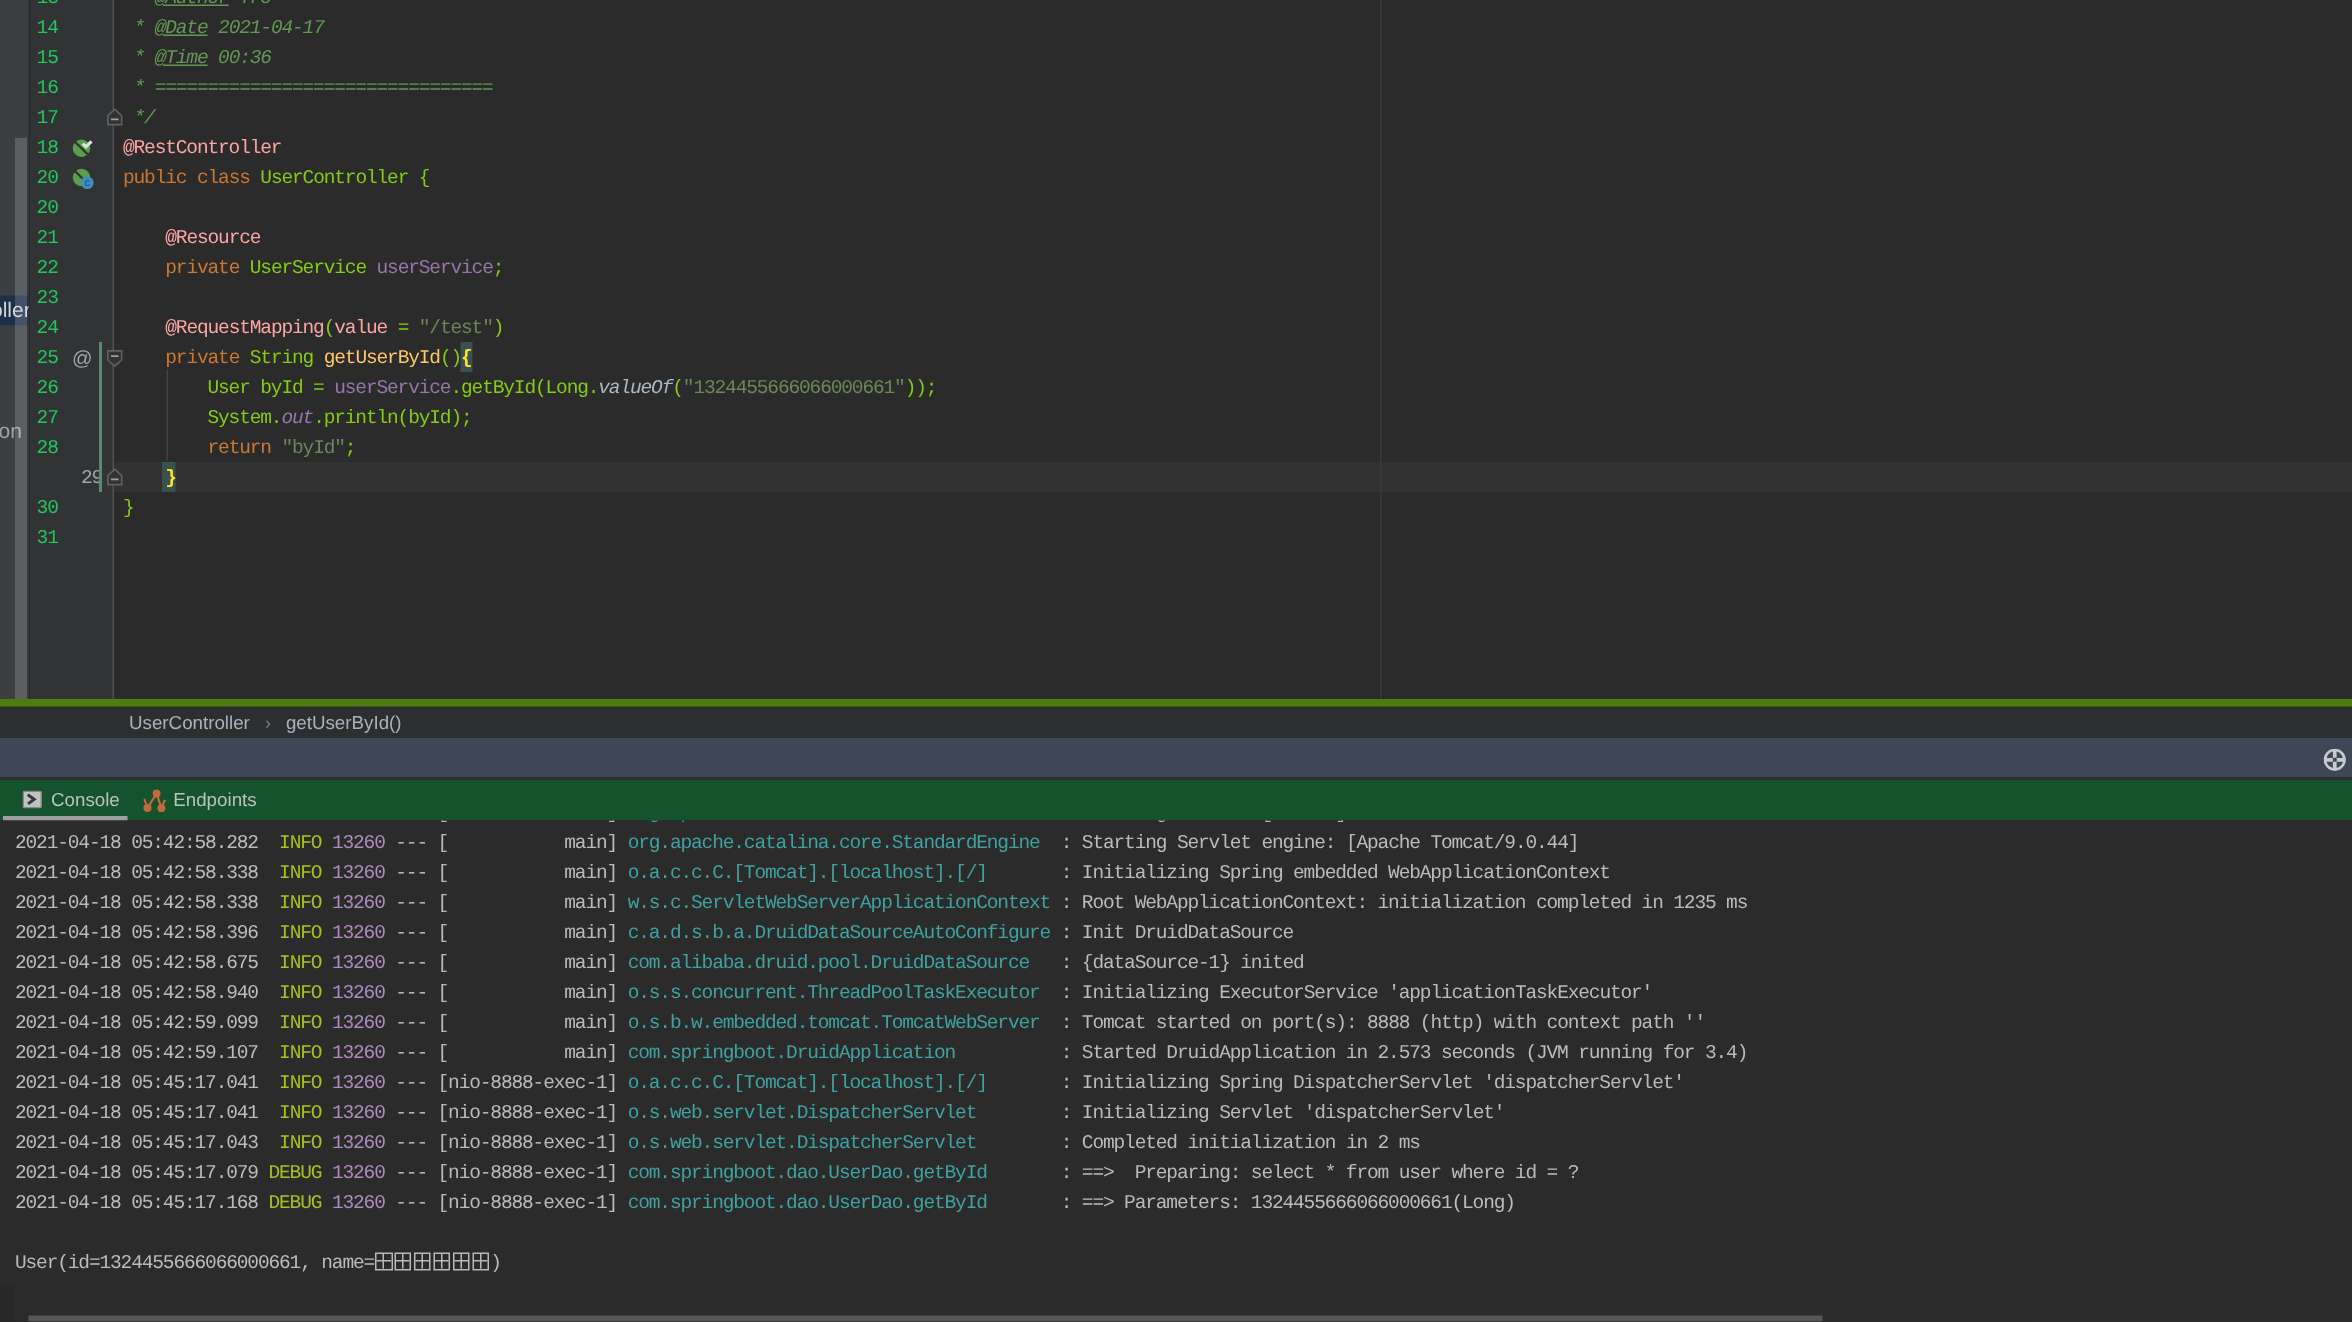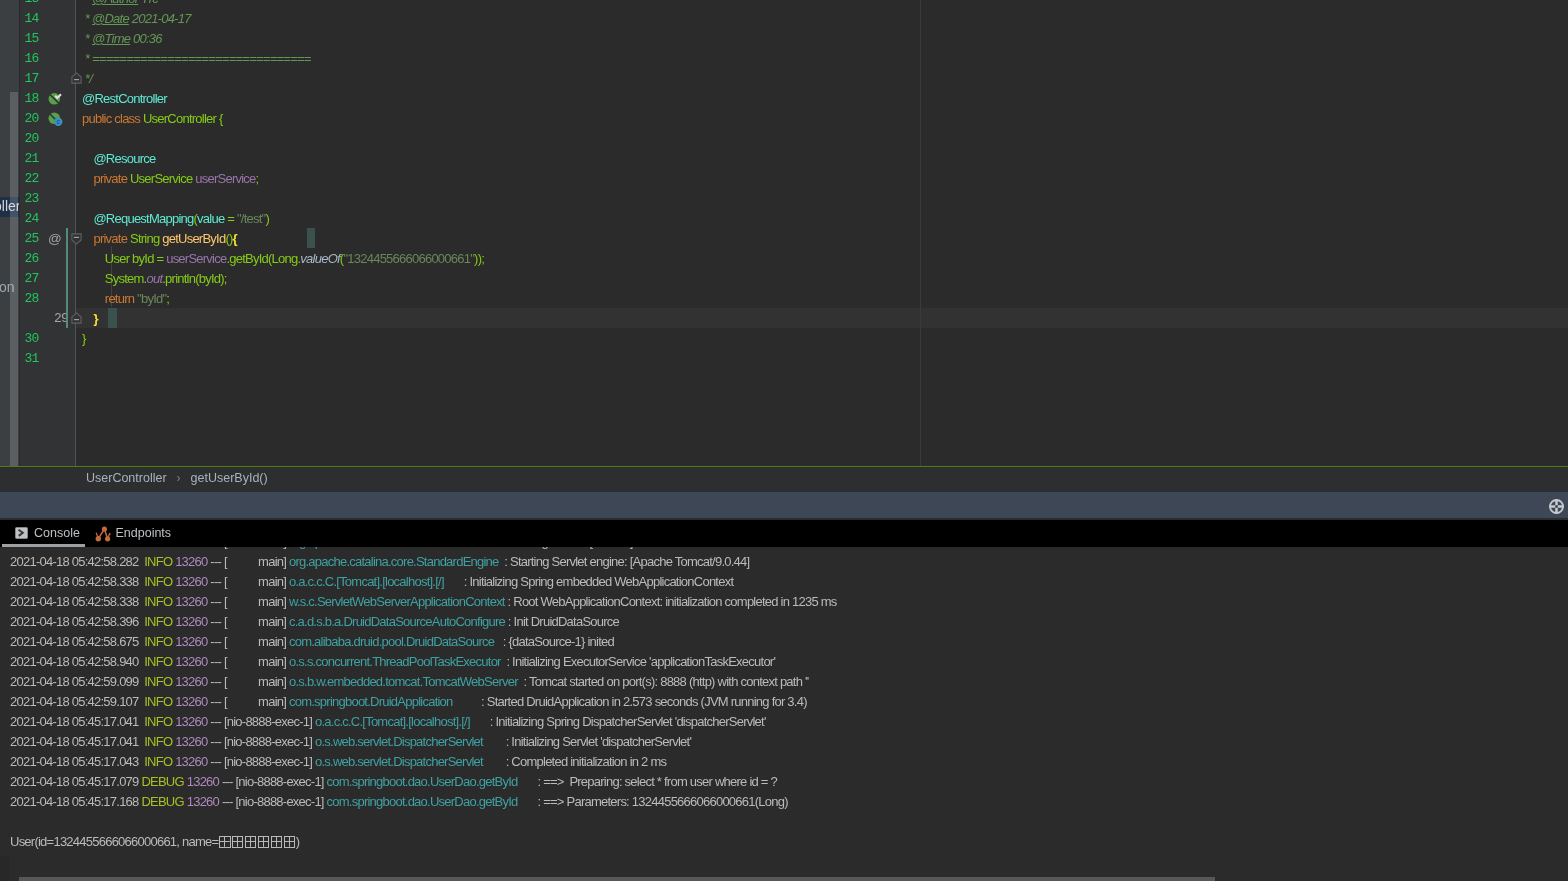--- a/index.html
+++ b/index.html
@@ -1,31 +1,31 @@
 <!DOCTYPE html>
 <html><head><meta charset="utf-8"><style>
 * { margin:0; padding:0; box-sizing:border-box; }
 html,body { width:1568px; height:881px; overflow:hidden; background:#2B2B2B; }
 .abs { position:absolute; }
 #stage { position:relative; width:1568px; height:881px;
   font-family:"Liberation Mono",monospace; }
-pre { font-family:Liberation Sans, sans-serif; }
+pre { font-family:Liberation Mono, monospace; }
 
 
 #editor { position:absolute; left:0; top:0; width:1568px; height:466px; background:#2B2B2B; overflow:hidden; }
 #curline { position:absolute; left:76px; top:308px; width:1492px; height:20px; background:#323232; }
 #marginline { position:absolute; left:920px; top:0; width:1px; height:466px; background:#383A3B; }
 #indentguide { position:absolute; left:110.5px; top:246px; width:1px; height:61px; background:#404243; }
 .bracebox { position:absolute; width:8px; height:20px; background:#3B514D; }
 
 #code { position:absolute; left:82px; top:0; font-size:13px; letter-spacing:-0.76px; }
 .r { position:absolute; left:0; height:20px; line-height:20px; white-space:pre; color:#A9B7C6; }
 .t  { color:#84cc16;text-align:center; }
 .k  { color:#CC7832; }
-.a  { color:#5eead4; }
+.a  { color:#fca5a5; }
 .s  { color:#6A8759; }
 .c  { color:#629755; font-style:italic; }
 .ct { color:#629755; font-style:italic; text-decoration:underline; }
 .f  { color:#9876AA; }
 .m  { color:#FFC66D; }
 .si { color:#A9B7C6; font-style:italic; }
 .fi { color:#9876AA; font-style:italic; }
 .bm { color:#FFE32E; font-weight:bold; }
 
 
@@ -40,30 +40,30 @@
 
 #sliver { position:absolute; left:0; top:0; width:19.5px; height:466px; background:#3C3F41; overflow:hidden; border-right:1.5px solid #292A2C;
   font-family:"Liberation Sans",sans-serif; }
 #treesel { position:absolute; left:0; top:197px; width:19px; height:20px; background:#1E3048; }
 #treesel span { position:absolute; left:-6px; top:1px; color:#D0D4D8; font-size:14px; }
 #treeon { position:absolute; left:-1px; top:279px; color:#9DA5AD; font-size:14px; }
 #ptrack { position:absolute; left:10px; top:92px; width:7.5px; height:385px; background:rgba(255,255,255,0.17); }
 
 
 #crumbs { position:absolute; left:0; top:466px; width:1568px; height:25px; background:#2D2E30;
-  border-top:1px solid #4d7c0f; font-family:"Liberation Sans",sans-serif; font-size:13px; color:#A9B2BC; }
+  border-top:5px solid #4d7c0f; font-family:"Liberation Sans",sans-serif; font-size:13px; color:#A9B2BC; }
 #crumbs .inner { position:absolute; left:86px; top:-1.5px; height:25px; line-height:25px; font-size:12.5px; }
 #crumbs .sep { color:#787F86; padding:0 10px; font-size:12px; }
 
 
 #band { position:absolute; left:0; top:491px; width:1568px; height:28px; background:#3D4755;
   border-top:1px solid #2A2D30; border-bottom:1px solid #2A2D2F; }
 
 
-#tabbar { position:absolute; left:0; top:519px; width:1568px; height:28px; background:#000000; border-top:1.5px solid #2B2D2F;
+#tabbar { position:absolute; left:0; top:519px; width:1568px; height:28px; background:#14532d; border-top:1.5px solid #2B2D2F;
   font-family:"Liberation Sans",sans-serif; font-size:13px; color:#BCC0C4; }
 #tabbar .tb { position:absolute; top:-1.5px; height:29px; line-height:29px; font-size:12.5px; }
 #underline { position:absolute; left:2px; top:544px; width:83px; height:3px; background:#9DA0A2; }
 
 
 #console { position:absolute; left:0; top:547px; width:1568px; height:334px; background:#2B2B2B; overflow:hidden; }
 #console .cr { position:absolute; left:10px; height:20px; line-height:20px; white-space:pre;
   font-size:13px; letter-spacing:-0.76px; color:#BBBBBB; }
 .w  { color:#BBBBBB; }
 .lv { color:#A8C023; }

